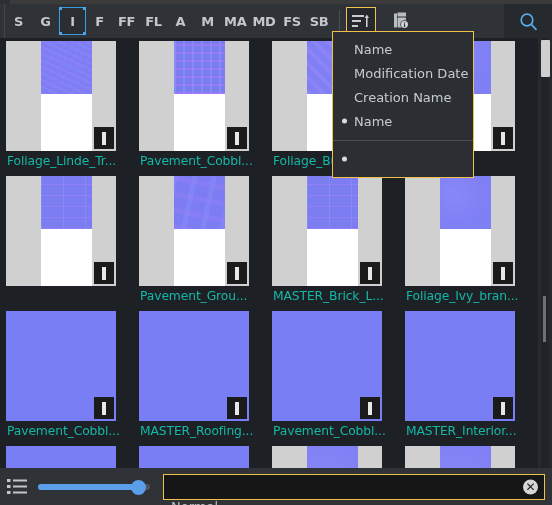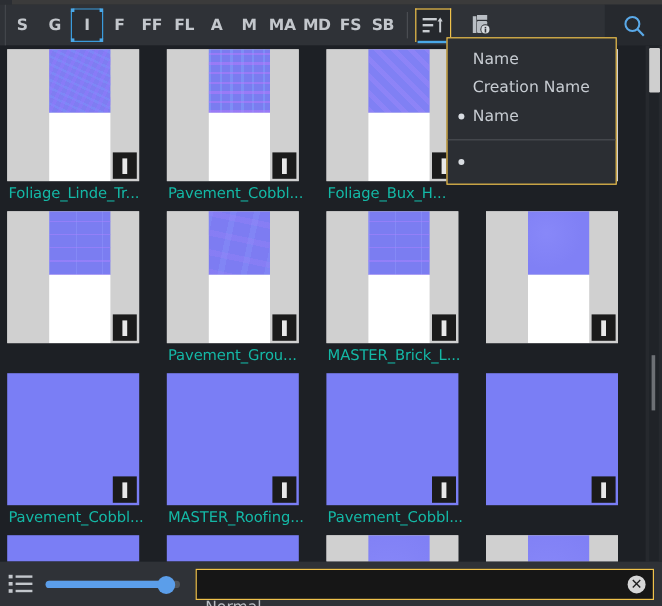--- a/index.html
+++ b/index.html
@@ -218,21 +218,20 @@
 
   
   .menu {
     position: absolute;
     left: 332px; top: 31px;
     width: 142px;
     background: #2b2e33;
     border: 1px solid #f0c24b;
     z-index: 40;
     padding: 5px 0 6px 0;
-    margin-left: 40px;
   }
   .menu-item {
     position: relative;
     height: 24px;
     display: flex; align-items: center;
     padding-left: 21px;
     color: #c7ccd2; font-size: 13px;
     white-space: nowrap;
   }
   .menu-item .dot {
@@ -421,20 +420,21 @@
       <div class="cell">
         <div class="thumb">
           <div class="tx-gray-l"></div>
           <div class="tx-gray-r"></div>
           <div class="tx-norm nm-plain"></div>
           <div class="tx-white"></div>
           <div class="badge">
               <i></i>
             </div>
         </div>
+        <div class="label">Foliage_Ivy_bran...</div>
       </div>
 
       <div class="cell">
         <div class="thumb full nm-cobble">
           <div class="badge">
               <i></i>
             </div>
         </div>
         <div class="label">Pavement_Cobbl...</div>
       </div>
@@ -456,20 +456,21 @@
         </div>
         <div class="label">Pavement_Cobbl...</div>
       </div>
 
       <div class="cell">
         <div class="thumb full nm-c">
           <div class="badge">
               <i></i>
             </div>
         </div>
+        <div class="label">MASTER_Interior...</div>
       </div>
 
       <div class="cell">
         <div class="thumb full nm-plain"></div>
 
       </div>
 
       <div class="cell">
         <div class="thumb full nm-plain"></div>
 
@@ -498,20 +499,23 @@
 
   <div class="vscroll">
     <div class="track"></div>
     <div class="thumb-bar"></div>
     <div class="thumb-bar2"></div>
   </div>
 
   <div class="menu">
     <div class="menu-item">
       <span>Name</span>
+    </div>
+    <div class="menu-item">
+      <span>Modification Date</span>
     </div>
     <div class="menu-item">
       <span>Creation Name</span>
     </div>
     <div class="menu-item">
       <span class="dot"></span>
       <span>Name</span>
     </div>
 
     <div class="menu-divider"></div>

